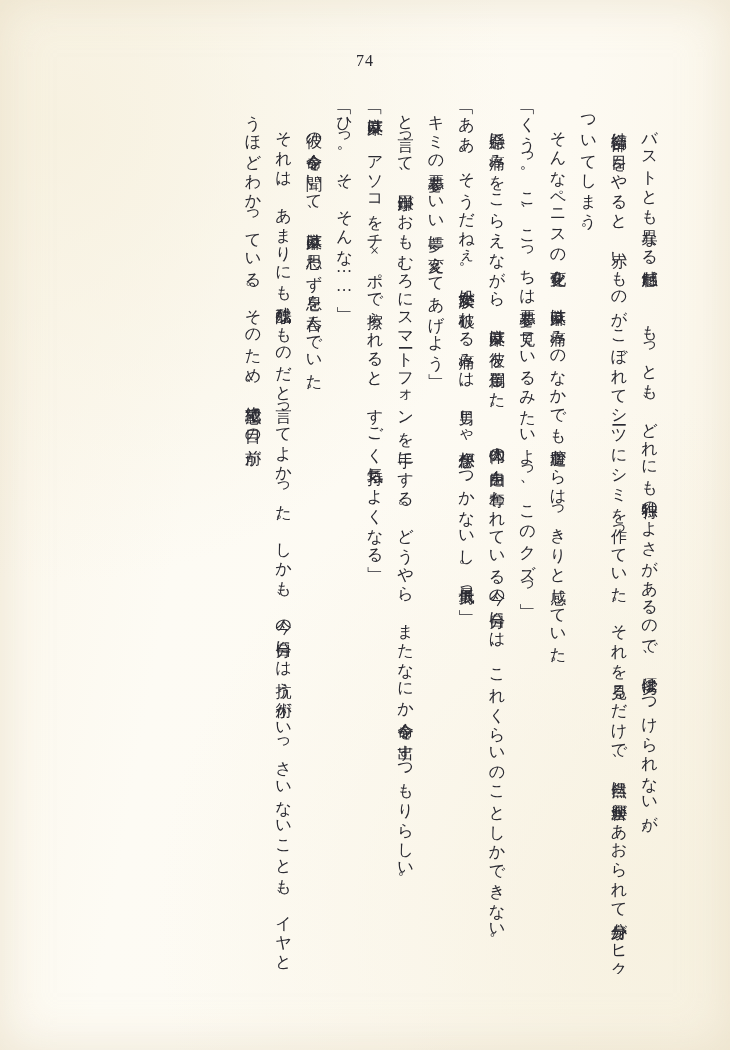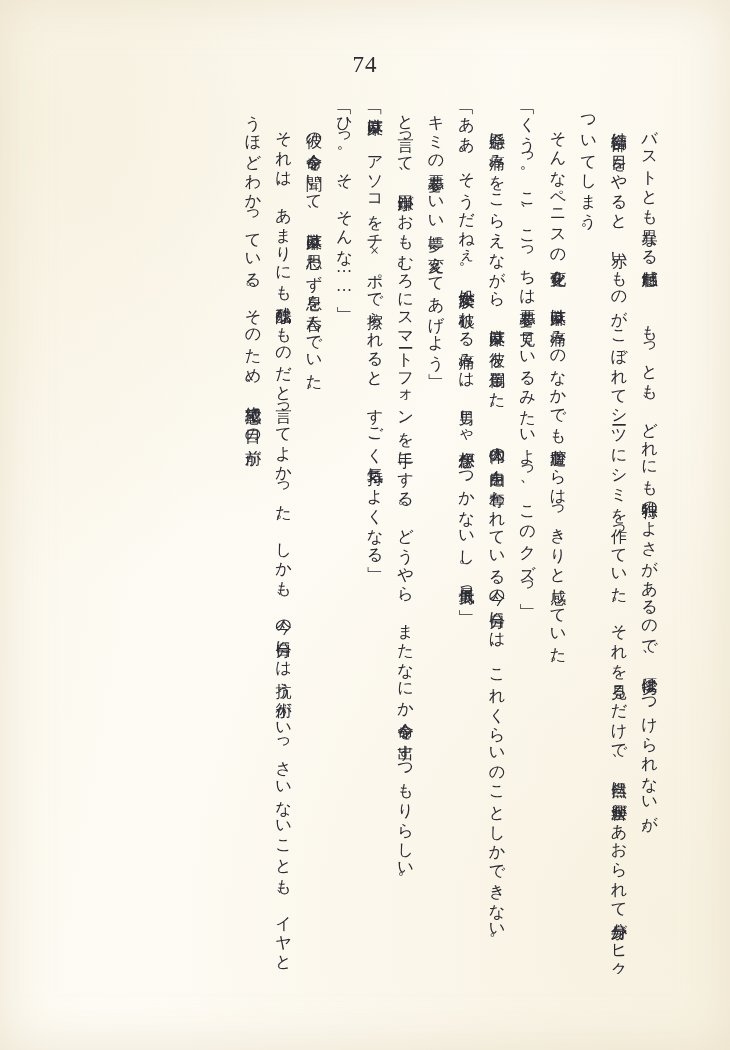--- a/index.html
+++ b/index.html
@@ -33,21 +33,21 @@
     pointer-events: none;
     box-shadow: inset 0 0 48px rgba(226, 214, 186, 0.55);
   }
 
   #page-number {
     position: absolute;
     top: 52px;
     left: 0;
     right: 0;
     text-align: center;
-    font-size: 23px;
+    font-size: 16px;
     color: #2b2b33;
     letter-spacing: 1px;
     font-family: "Liberation Serif", "DejaVu Serif", serif;
   }
 
   #body-text {
     position: absolute;
     top: 104px;
     right: 66px;
     height: 870px;

